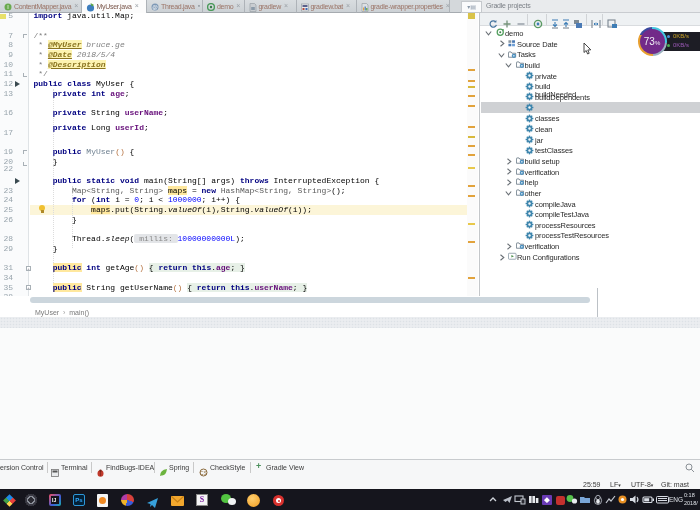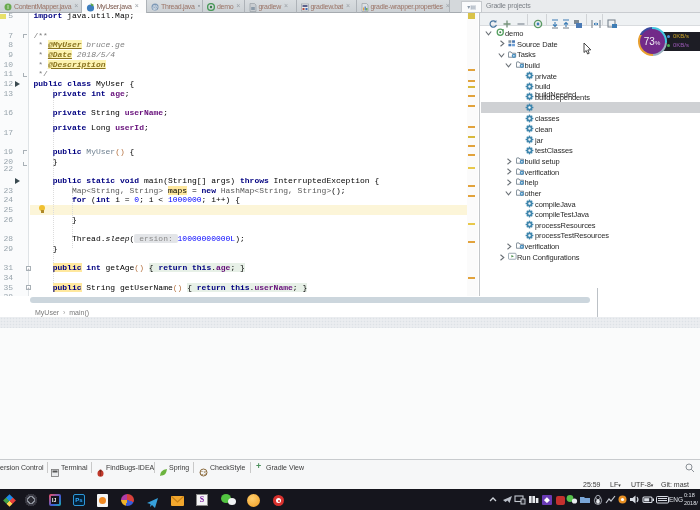--- a/index.html
+++ b/index.html
@@ -87,22 +87,23 @@
 <pre class="cl" style="top:69.3px"><span class="g"> */</span></pre>
 <pre class="cl" style="top:79.0px"><span class="k">public</span> <span class="k">class</span> MyUser {</pre>
 <pre class="cl" style="top:88.7px">    <span class="k">private</span> <span class="k">int</span> <span class="f">age</span>;</pre>
 <pre class="cl" style="top:108.1px">    <span class="k">private</span> String <span class="f">userName</span>;</pre>
 <pre class="cl" style="top:123px">    <span class="k">private</span> Long <span class="f">userId</span>;</pre>
 <pre class="cl" style="top:146.9px">    <span class="k">public</span> <span class="ctn">MyUser</span><span class="pr">()</span> {</pre>
 <pre class="cl" style="top:156.6px">    }</pre>
 <pre class="cl" style="top:185.7px">        <span class="ty">Map&lt;String, String&gt;</span> <span class="occ">maps</span> = <span class="k">new</span> <span class="ty">HashMap&lt;String, String&gt;</span>();</pre>
 <pre class="cl" style="top:176.0px">    <span class="k">public</span> <span class="k">static</span> <span class="k">void</span> main(String[] args) <span class="k">throws</span> InterruptedException {</pre>
 <pre class="cl" style="top:195.4px">        <span class="k">for</span> (<span class="k">int</span> i = <span class="n">0</span>; i &lt; <span class="n">1000000</span>; i++) {</pre>
+<pre class="cl" style="top:205.1px">            <span class="occ">maps</span>.put(String.<span class="it">valueOf</span>(i),String.<span class="it">valueOf</span>(i));</pre>
 <pre class="cl" style="top:214.8px">        }</pre>
-<pre class="cl" style="top:234.2px">        Thread.<span class="it">sleep</span>(<span class="hint"> ersion: </span><span class="n">10000000000L</span>);</pre>
+<pre class="cl" style="top:234.2px">        Thread.<span class="it">sleep</span>(<span class="hint"> millis: </span><span class="n">10000000000L</span>);</pre>
 <pre class="cl" style="top:243.9px">    }</pre>
 <pre class="cl" style="top:263.3px">    <span class="occ k">public</span> <span class="k">int</span> getAge<span class="pr">()</span> <span class="fold">{ <span class="k">return</span> <span class="k">this</span>.<span class="f">age</span>; }</span></pre>
 <pre class="cl" style="top:282.7px">    <span class="occ k">public</span> String getUserName<span class="pr">()</span> <span class="fold">{ <span class="k">return</span> <span class="k">this</span>.<span class="f">userName</span>; }</span></pre>
 
 <div style="position:absolute;left:467px;top:13px;width:11px;height:283px;background:#fbfbfb"></div>
 <div style="position:absolute;left:468px;top:13px;width:7px;height:6px;background:#d9c34a"></div>
 <div style="position:absolute;left:468px;top:69.0px;width:7px;height:2px;background:#e2a33c"></div>
     <div style="position:absolute;left:468px;top:79.6px;width:7px;height:2px;background:#e2a33c"></div>
     <div style="position:absolute;left:468px;top:85.8px;width:7px;height:2px;background:#d8b93c"></div>
     <div style="position:absolute;left:468px;top:95.1px;width:7px;height:2px;background:#e2a33c"></div>

